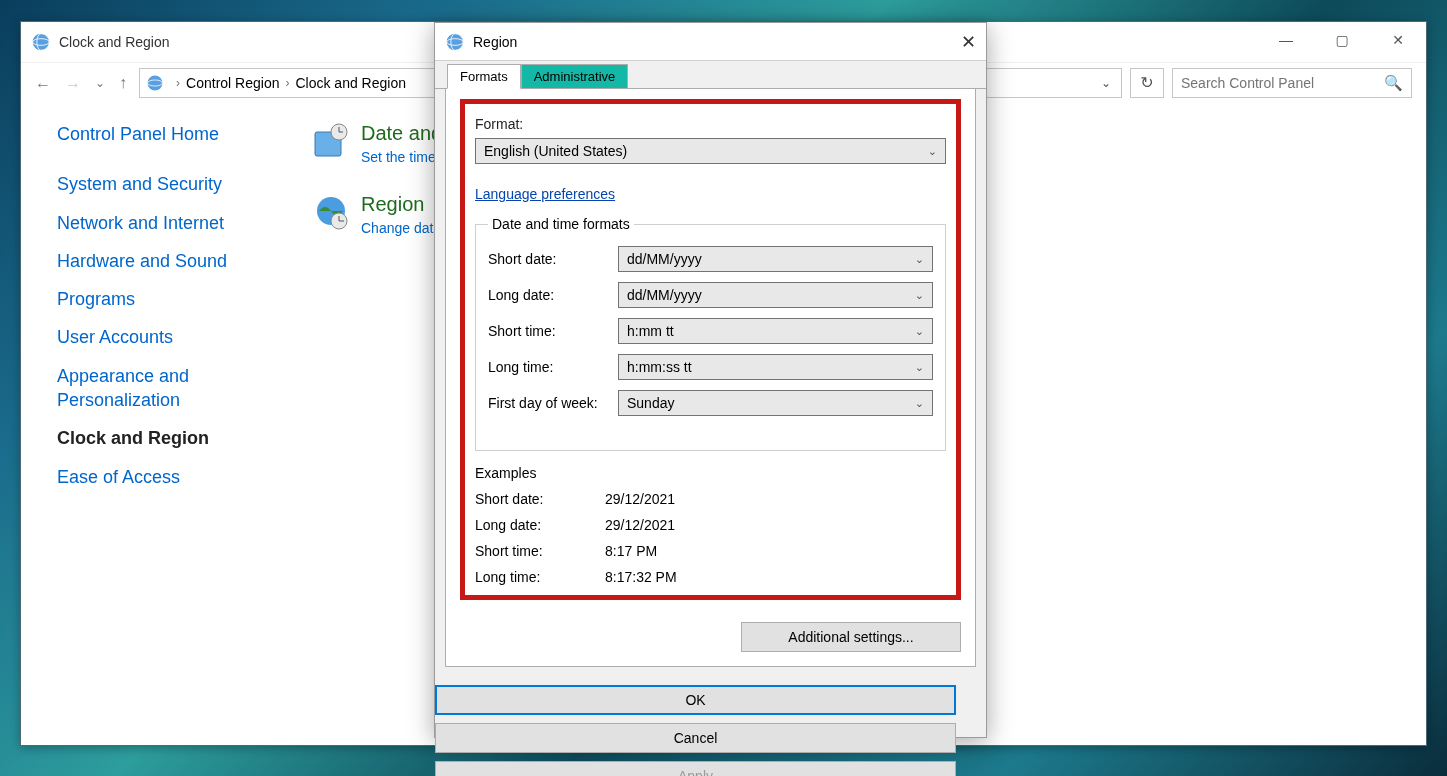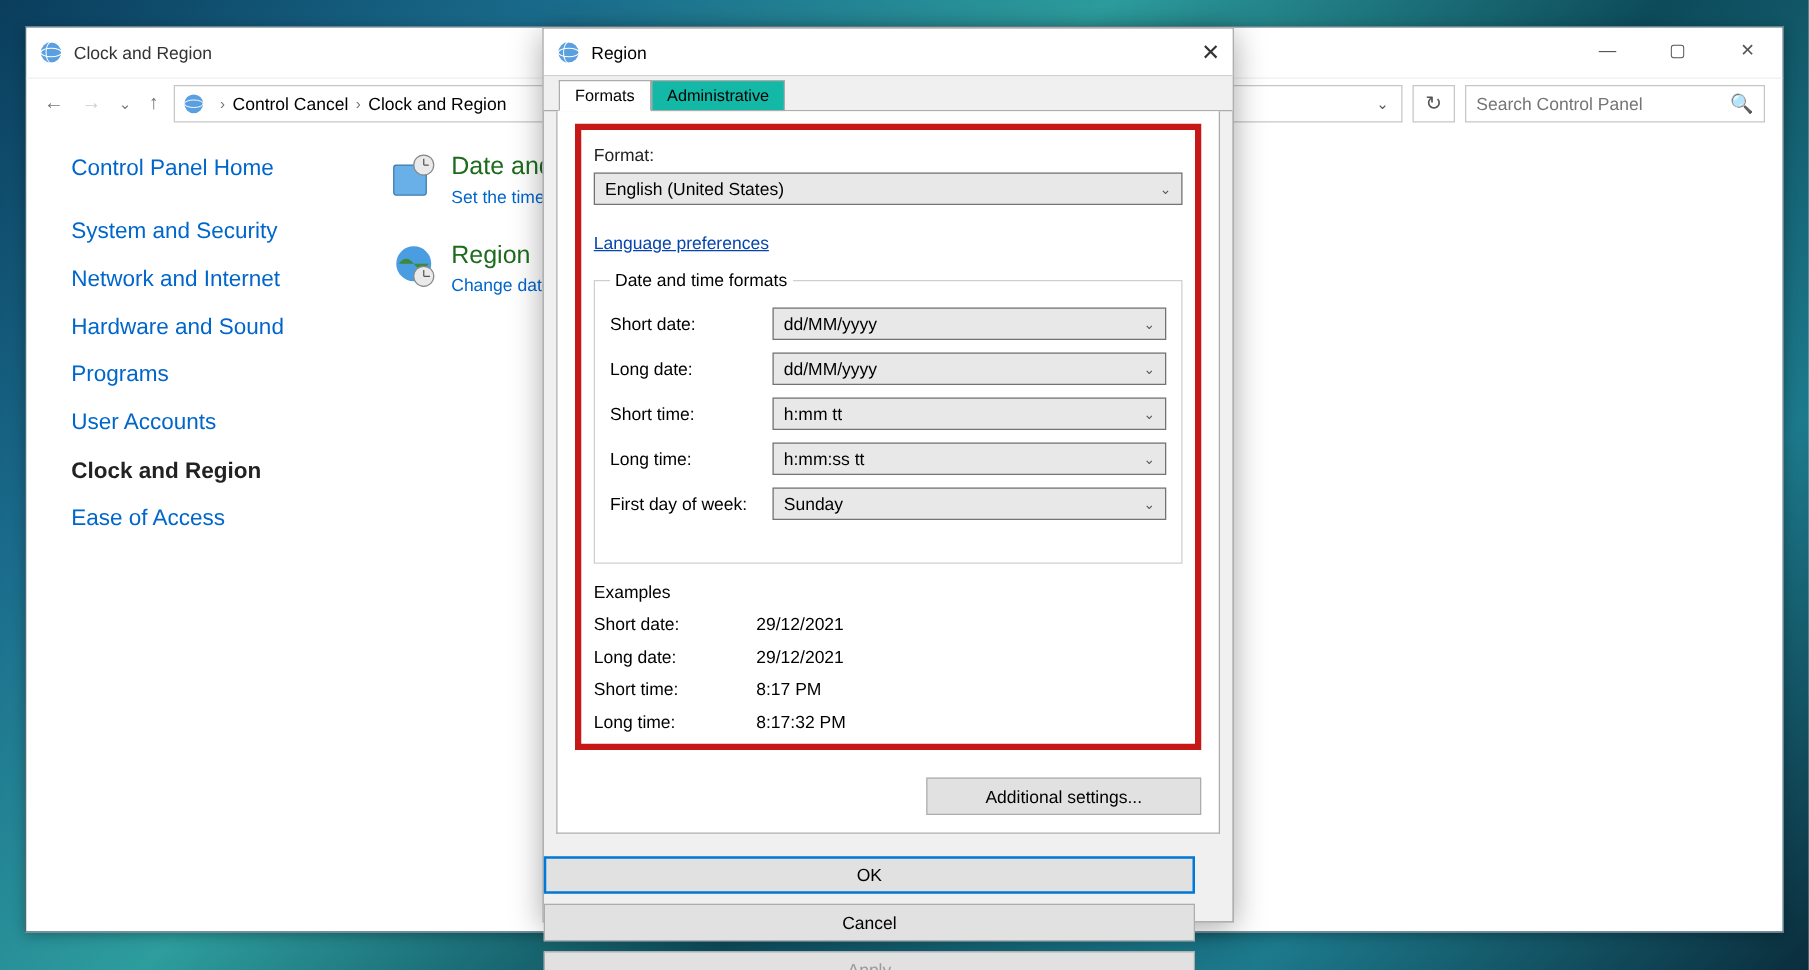--- a/index.html
+++ b/index.html
@@ -204,40 +204,41 @@
       <span class="nav-arrow" style="color:#ccc">→</span>
       <span class="nav-arrow" style="font-size:12px">⌄</span>
       <span class="nav-arrow">↑</span>
     </div>
     <div class="breadcrumb-bar">
       <svg class="globe-icon" viewBox="0 0 24 24">
           <circle cx="12" cy="12" r="10" fill="#5aa0e0"></circle>
           <ellipse cx="12" cy="12" rx="10" ry="4" fill="none" stroke="#fff" stroke-width="1"></ellipse>
         </svg>
       <span class="sep">›</span>
-      <span>Control Cancel</span>
+      <span>Control Region</span>
       <span class="sep">›</span>
       <span>Clock and Region</span>
       <span class="breadcrumb-drop">⌄</span>
     </div>
     <div class="refresh-btn">↻</div>
     <div class="search-box">
       <input placeholder="Search Control Panel" style="">
       <span class="search-icon">🔍</span>
     </div>
   </div>
   <div class="cp-body">
     <div class="sidebar">
       <span class="sidebar-link">Control Panel Home</span>
       <div style="height:12px"></div>
       <span class="sidebar-link">System and Security</span>
       <span class="sidebar-link">Network and Internet</span>
       <span class="sidebar-link">Hardware and Sound</span>
       <span class="sidebar-link">Programs</span>
       <span class="sidebar-link">User Accounts</span>
+      <span class="sidebar-link" style="max-width:160px">Appearance and Personalization</span>
       <span class="sidebar-link current">Clock and Region</span>
       <span class="sidebar-link">Ease of Access</span>
     </div>
     <div class="main-area">
       <div class="cat-row">
         <svg class="cat-icon" viewBox="0 0 40 40">
             <rect x="4" y="10" width="26" height="24" rx="2" fill="#6ab0e8" stroke="#3a7ab0"></rect>
             <circle cx="28" cy="10" r="8" fill="#eaeaea" stroke="#888"></circle>
             <line x1="28" y1="10" x2="28" y2="5" stroke="#555"></line>
             <line x1="28" y1="10" x2="32" y2="10" stroke="#555"></line>

